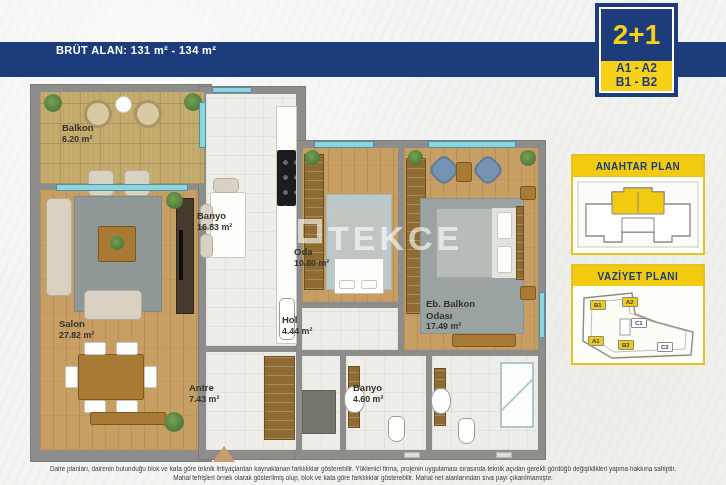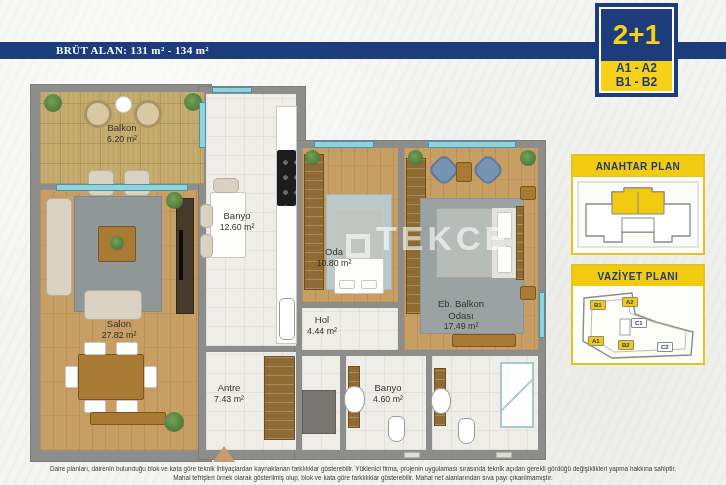--- a/index.html
+++ b/index.html
@@ -3,21 +3,21 @@
 <meta charset="utf-8">
 <style>
   html,body{margin:0;padding:0;}
   body{font-family:"Liberation Sans",sans-serif;background:#e9e9e7;}
   #stage{position:relative;width:726px;height:485px;overflow:hidden;
     background:#f4f4f2;
     background-image:radial-gradient(circle at 20% 15%,rgba(255,255,255,.6),transparent 40%),
       radial-gradient(circle at 80% 70%,rgba(220,220,215,.35),transparent 50%),
       repeating-linear-gradient(115deg,rgba(210,210,205,.12) 0 3px,transparent 3px 9px);}
   
-  #banner{position:absolute;left:0;top:42px;width:726px;height:17px;background:#1d3c7c;z-index:10;font-family:Liberation Serif, serif;}
+  #banner{position:absolute;left:0;top:42px;width:726px;height:35px;background:#1d3c7c;z-index:10;}
   #banner .txt{position:absolute;left:56px;top:2px;color:#fff;font-weight:bold;font-size:11px;letter-spacing:.4px;}
   
   #badge{position:absolute;left:595px;top:3px;width:83px;height:94px;background:#fff;
     border:4px solid #1d3c7c;box-sizing:border-box;padding:2px;z-index:12;}
   #badge .top{height:52px;background:#1d3c7c;display:flex;align-items:center;justify-content:center;}
   #badge .top span{color:#f7d117;font-weight:bold;font-size:28px;}
   #badge .bot{height:30px;background:#f7d117;display:flex;flex-direction:column;align-items:center;justify-content:center;}
   #badge .bot span{color:#1d3c7c;font-weight:bold;font-size:12px;line-height:1.15;}
   
   .panel{position:absolute;left:571px;width:134px;height:101px;background:#fdfdfa;
@@ -60,24 +60,24 @@
     background-image:repeating-linear-gradient(0deg,rgba(255,255,255,.22) 0 1px,transparent 1px 9px);}
   .cooktop{background-color:#1c1c1e;border-radius:2px;
     background-image:radial-gradient(circle,#6a6a6a 2px,transparent 2.6px);background-size:11px 15px;background-position:3px 5px;}
   .sinkf{background:#fff;border:1px solid #9b9b95;border-radius:45%;}
   .wc{background:#fff;border:1px solid #9b9b95;border-radius:6px 6px 8px 8px;}
   .shower{background:rgba(255,255,255,.88);border:2px solid #aac7ce;
     background-image:linear-gradient(135deg,transparent 48%,#b9cdd2 48% 52%,transparent 52%);}
   .chairblue{background:#7793b2;border:2px solid #5d7a99;border-radius:8px;transform:rotate(45deg);}
   .shaft{background:#76766f;border:1px solid #5f5f59;}
   
-  .rlabel{position:absolute;text-align:center;font-weight:normal;color:#33322b;font-size:9.5px;line-height:1.22;z-index:40;}
+  .rlabel{position:absolute;text-align:left;font-weight:bold;color:#33322b;font-size:9.5px;line-height:1.22;z-index:40;}
   .rlabel .area{font-size:8.8px;display:block;}
   .rlabel .nm{display:block;}
-  #wm{position:absolute;left:298px;top:219px;display:flex;align-items:flex-end;gap:6px;z-index:45;opacity:.62;padding-left:48px;}
+  #wm{position:absolute;left:298px;top:219px;display:flex;align-items:flex-start;gap:6px;z-index:45;opacity:.62;}
   #wm .logo{width:24px;height:24px;border:5px solid #fff;box-sizing:border-box;}
   #wm .t{color:#fff;font-weight:bold;font-size:34px;letter-spacing:4px;}
   #arrow{position:absolute;left:213px;top:446px;width:0;height:0;z-index:20;
     border-left:11px solid transparent;border-right:11px solid transparent;border-bottom:16px solid #c79e6b;}
   
   #footer{position:absolute;left:0;top:464px;width:726px;text-align:center;z-index:30;color:#3c3c3c;}
   #footer div{font-size:6.4px;line-height:1.45;}
 </style>
 </head>
 <body>
@@ -229,21 +229,21 @@
   <div class="rlabel" style="left:62px;top:122px;width:120px;">
     <span class="nm">Balkon</span>
     <span class="area">6.20 m²</span>
   </div>
   <div class="rlabel" style="left:59px;top:318px;width:120px;">
     <span class="nm">Salon</span>
     <span class="area">27.82 m²</span>
   </div>
   <div class="rlabel" style="left:197px;top:210px;width:80px;">
     <span class="nm">Banyo</span>
-    <span class="area">12.60 m²</span>
+    <span class="area">16.83 m²</span>
   </div>
   <div class="rlabel" style="left:294px;top:246px;width:80px;">
     <span class="nm">Oda</span>
     <span class="area">10.80 m²</span>
   </div>
   <div class="rlabel" style="left:426px;top:298px;width:70px;">
     <span class="nm">Eb. Balkon Odası</span>
     <span class="area">17.49 m²</span>
   </div>
   <div class="rlabel" style="left:282px;top:314px;width:80px;">

